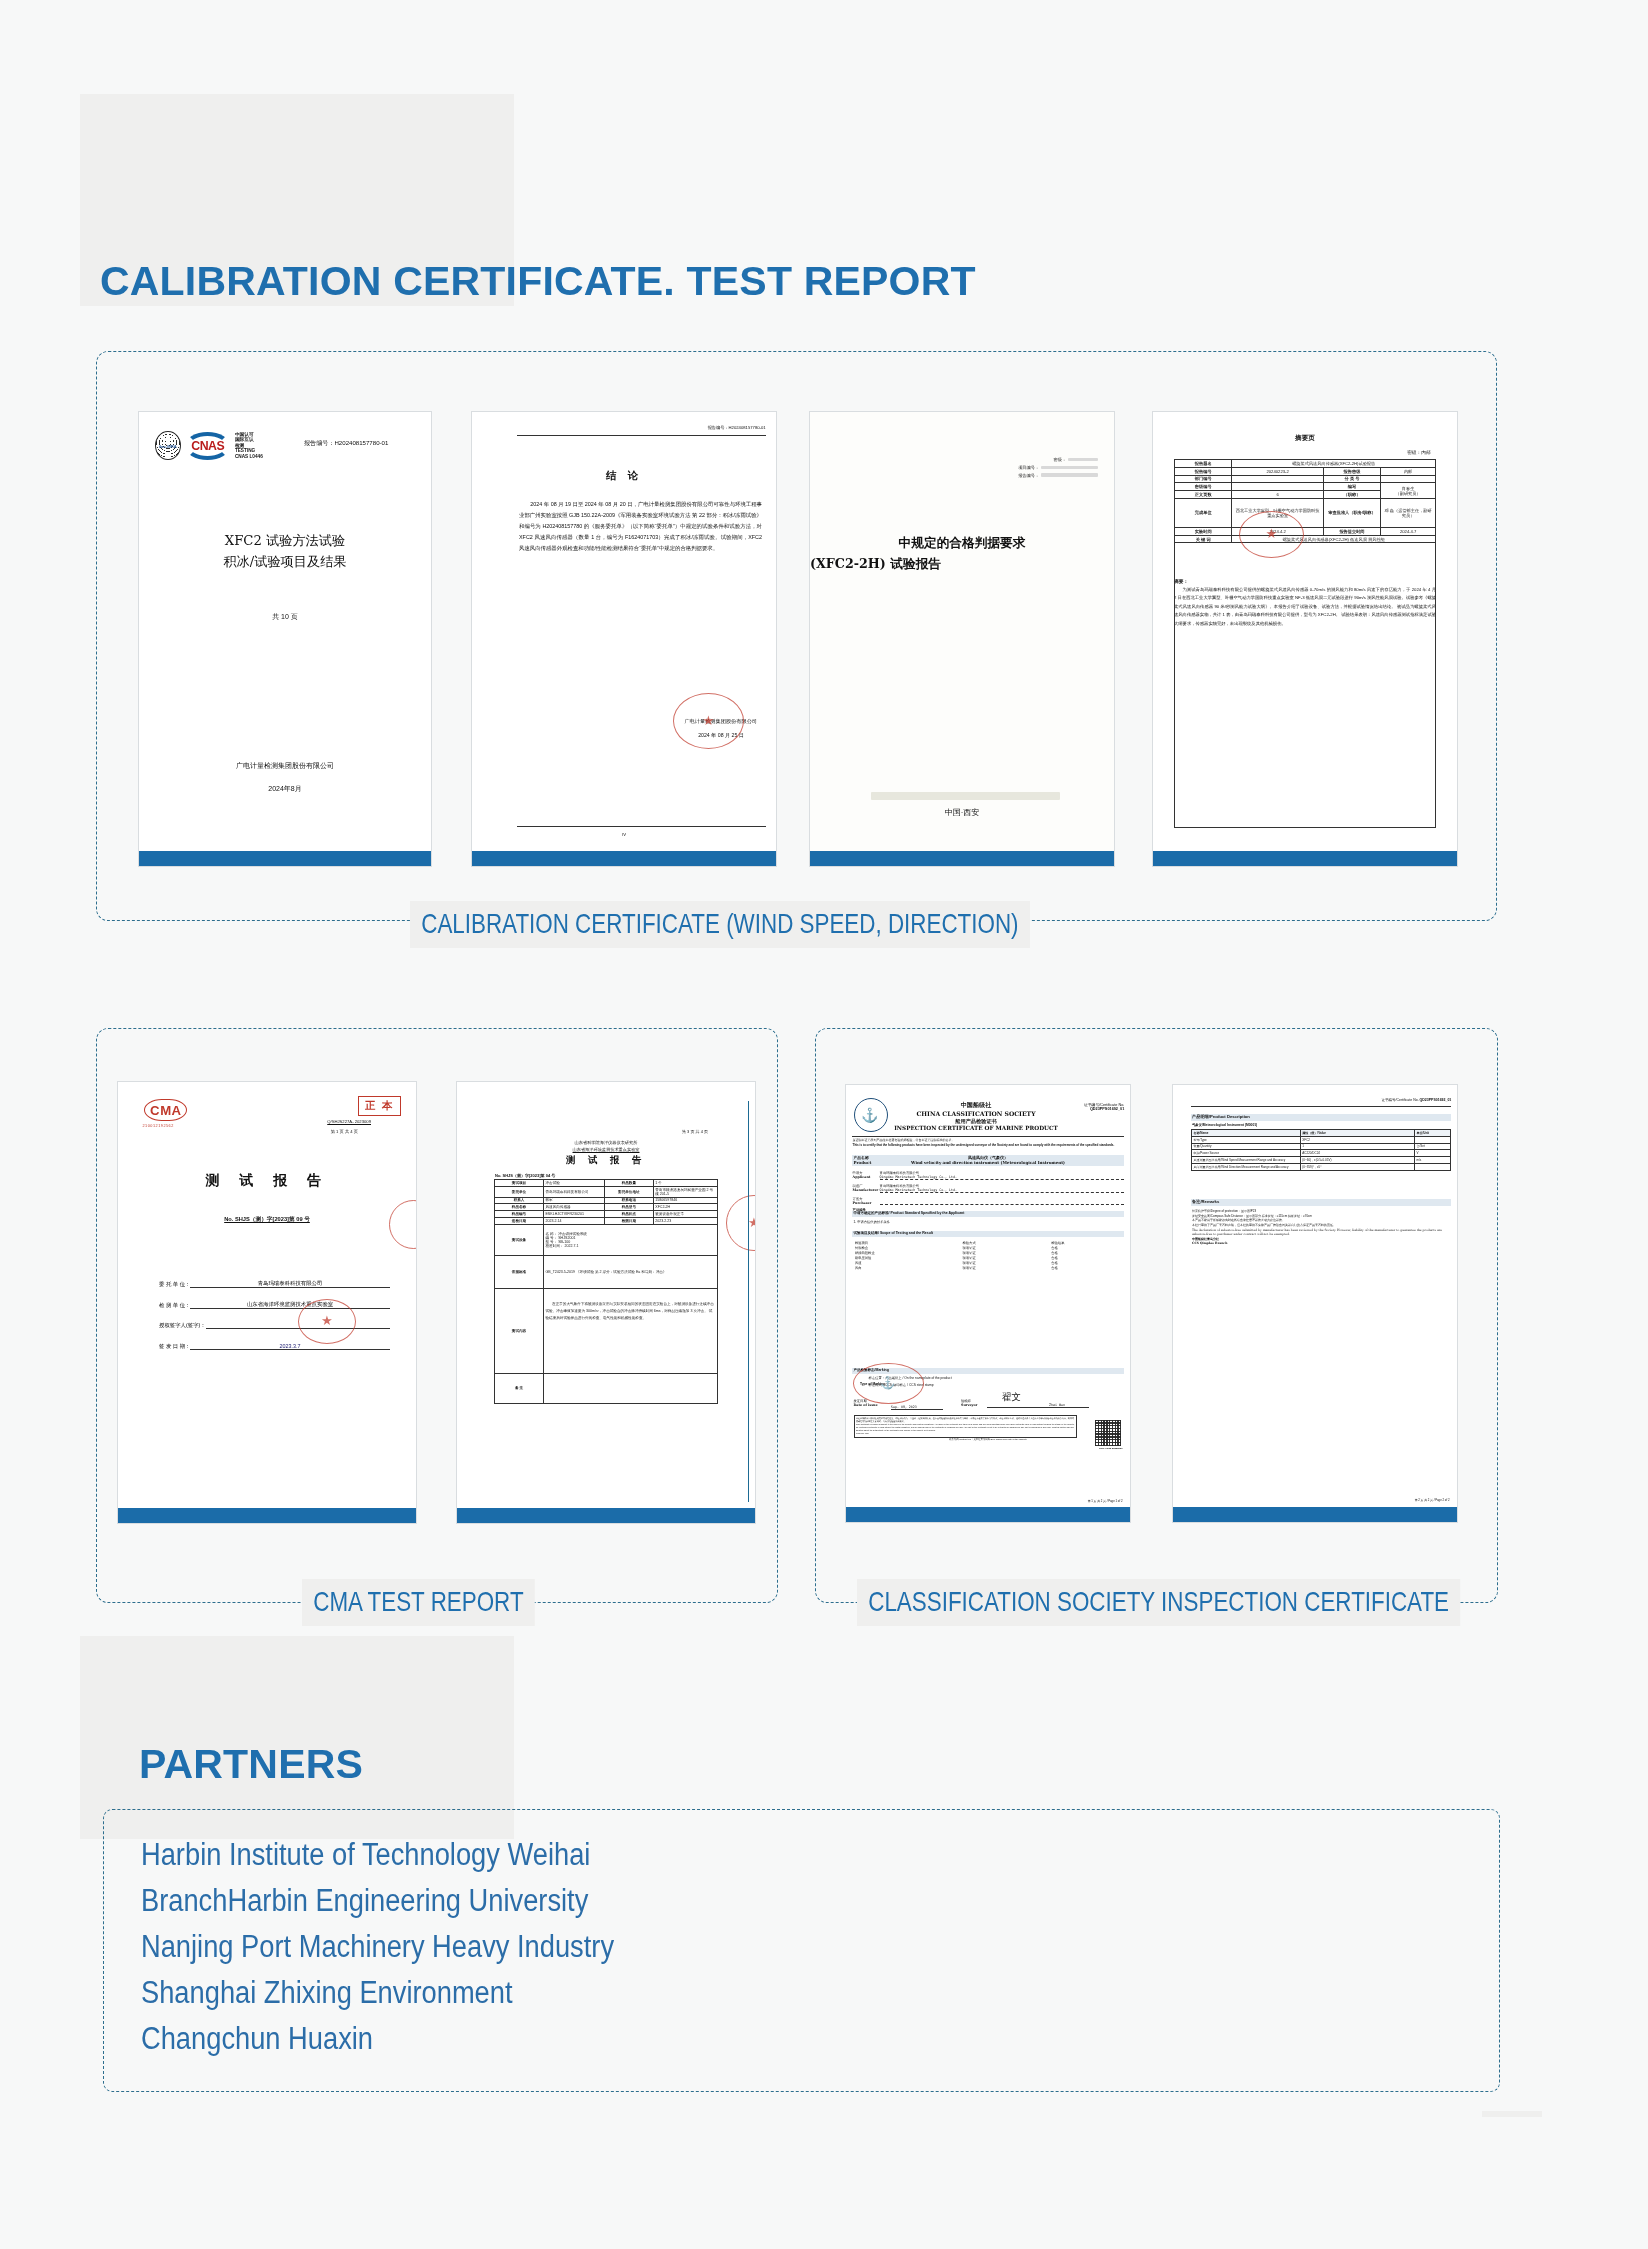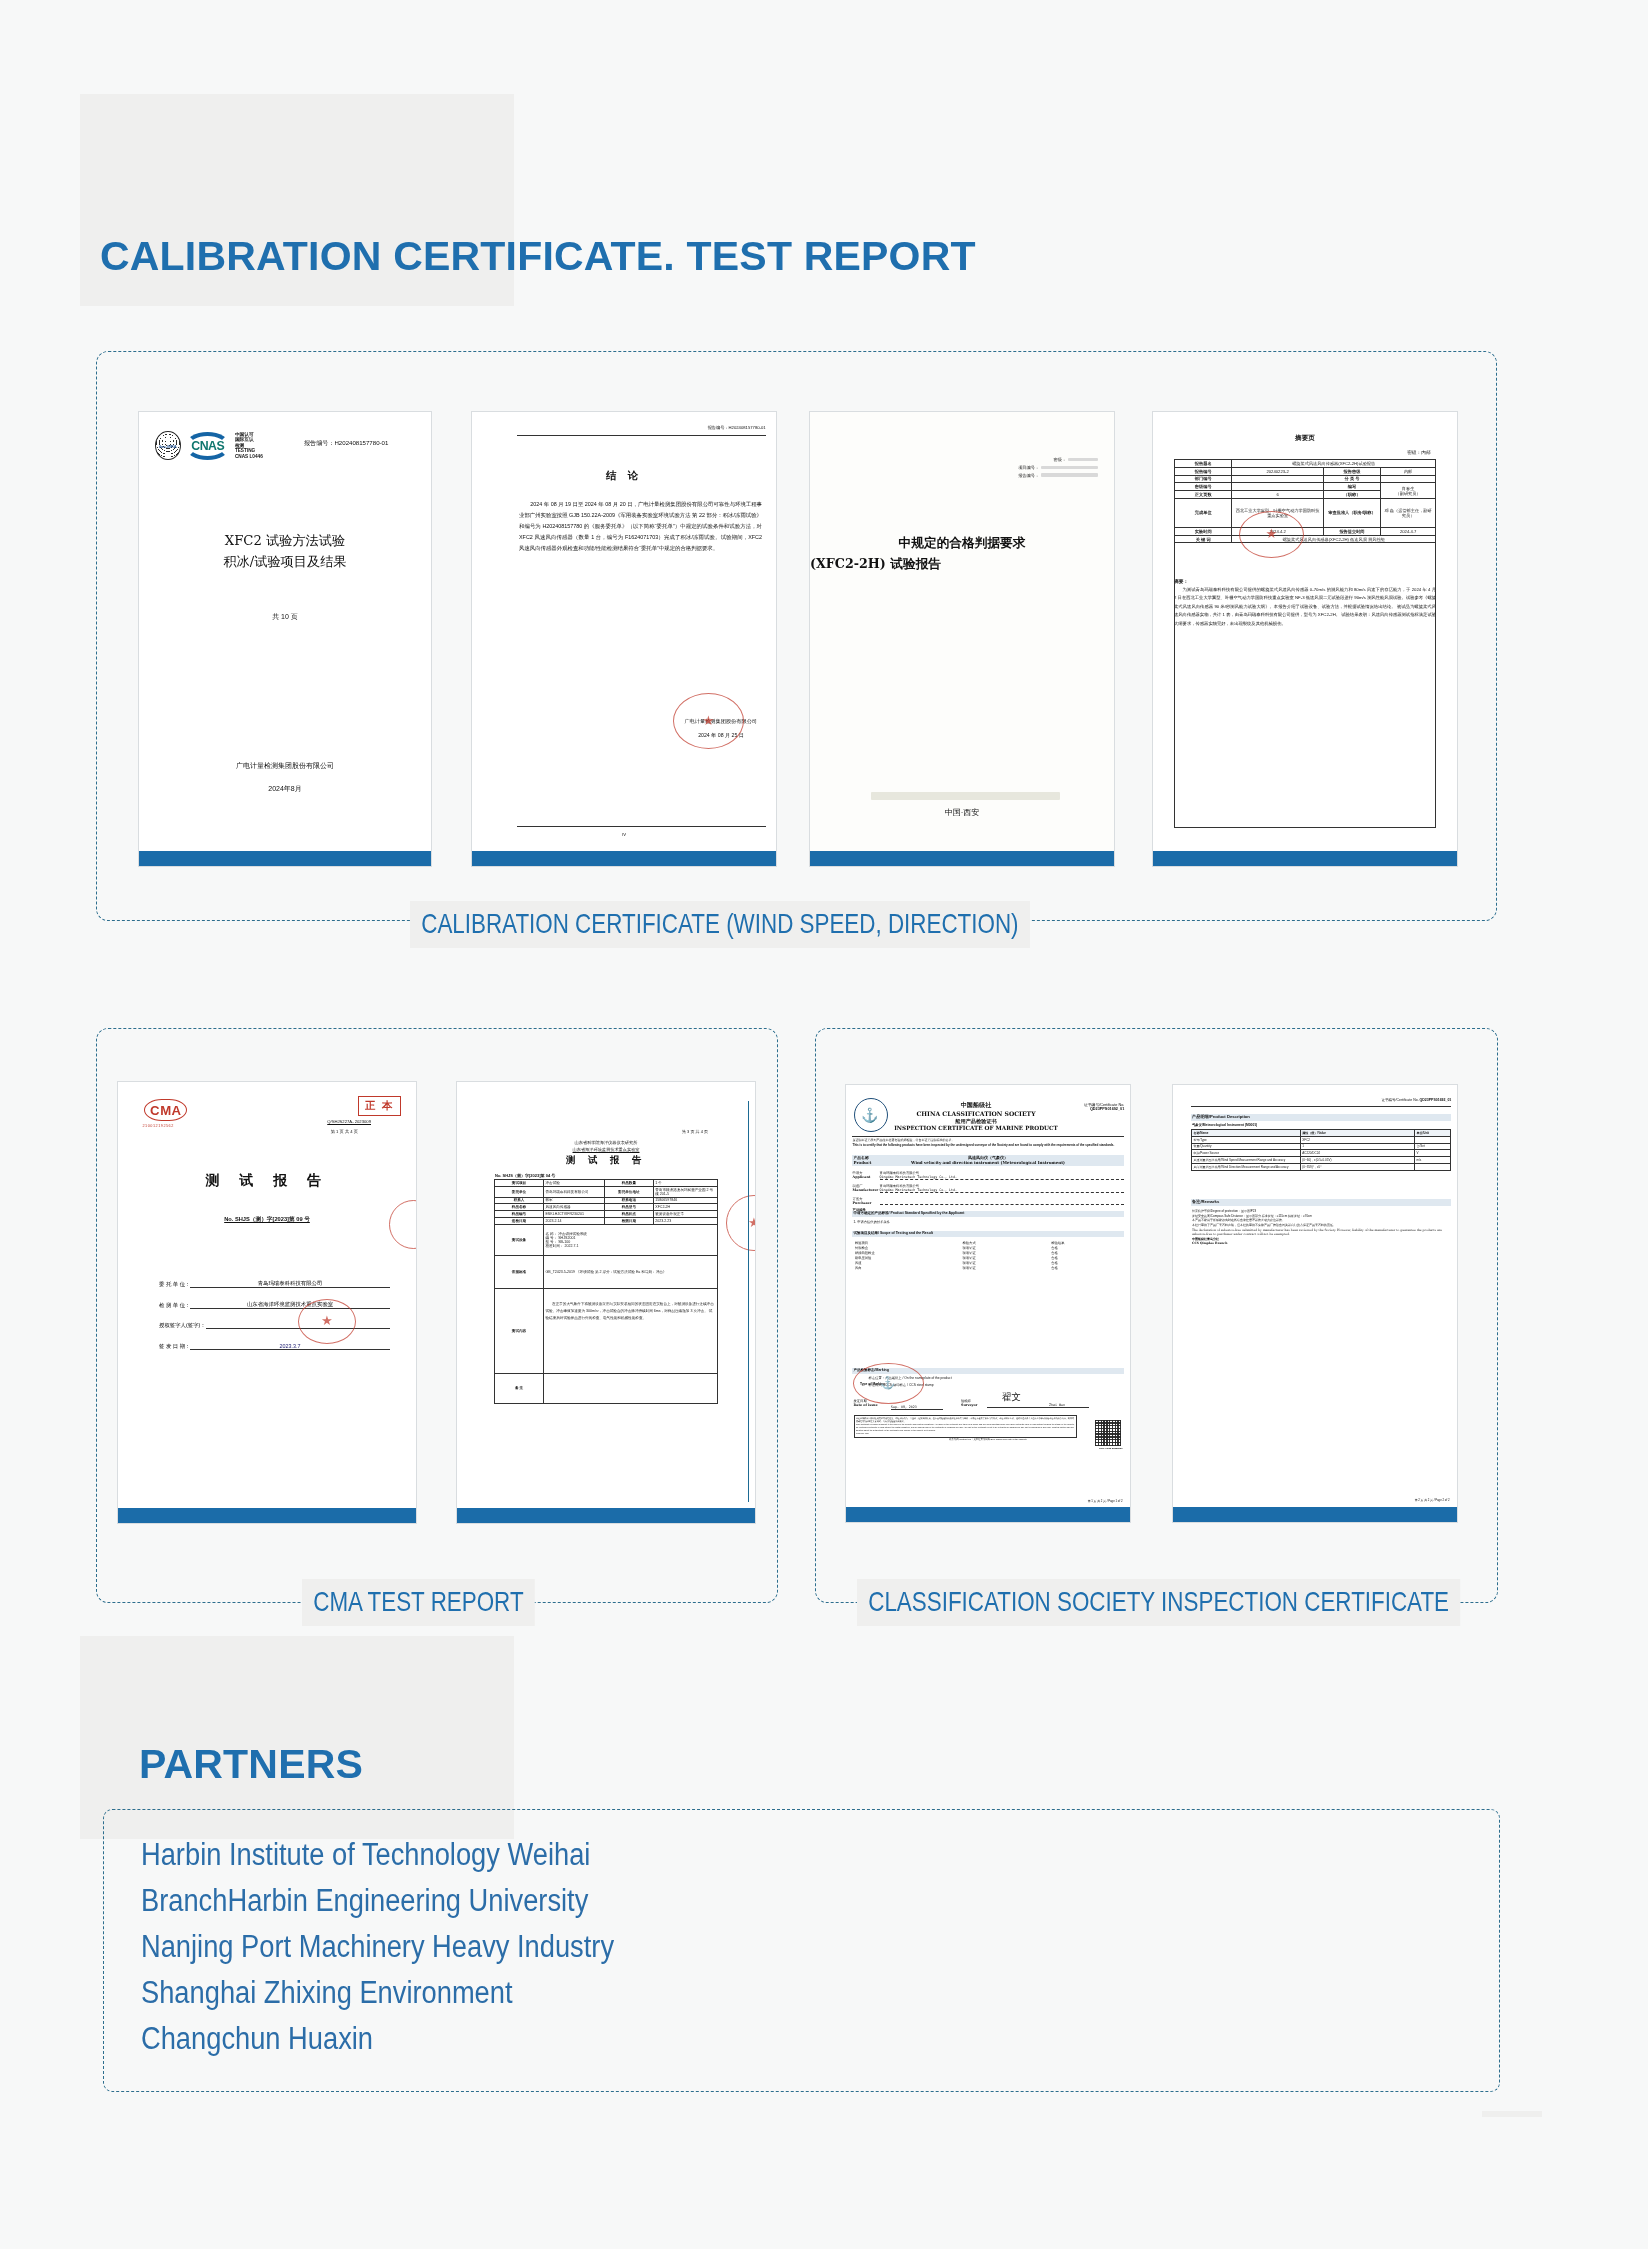--- a/index.html
+++ b/index.html
@@ -18,21 +18,21 @@
   #grey-bottom   { left: 1482px; top: 2111px; width: 60px;  height: 5.7px; }
 
   
   .sec-title {
     position: absolute;
     color: #1f6fae;
     font-weight: bold;
     letter-spacing: 0.2px;
     white-space: nowrap;
   }
-  #title-main     { left: 100px; top: 233px;  font-size: 41px; }
+  #title-main     { left: 100px; top: 258px;  font-size: 41px; }
   #title-partners { left: 100px; top: 1741px; font-size: 41px; margin-left: 39px; }
 
   
   .panel {
     position: absolute;
     border: 1.9px dashed #2d6e8e;
     border-radius: 12.3px;
     background: transparent;
   }
   #panel-cal   { left: 96px;  top: 351px;  width: 1401px; height: 570px; }
@@ -108,21 +108,21 @@
     border: 0.9px solid #2b2b2b;
     background:
       repeating-radial-gradient(circle at 50% 40%, #2b2b2b 0 0.5px, transparent 0.5px 2.8px);
     position: relative;
   }
   .ilac::after {
     content: "ilac-MRA"; position:absolute; left:0; right:0; top:44%;
     text-align:center; font-size:4.2px; font-weight:bold; color:#1f4f8f;
   }
   .cnas {
-    width: 45px; height: 28px; position: relative; color:#0f766e;
+    width: 45px; height: 28px; position: relative; color:#b91c1c;
     font-weight: bold; font-size: 12.3px; letter-spacing:-0.5px;
     display:flex; align-items:center; justify-content:center;
   }
   .cnas .arcs { position:absolute; inset:0; border-radius:50%;
     border: 4.2px solid #1464a5; border-left-color:transparent; border-right-color:transparent; }
   .cnas span { position:relative; z-index:2; }
 
   .cnas-txt { font-size: 4.7px; font-weight:bold; line-height:1.15; color:#111; }
 
   

